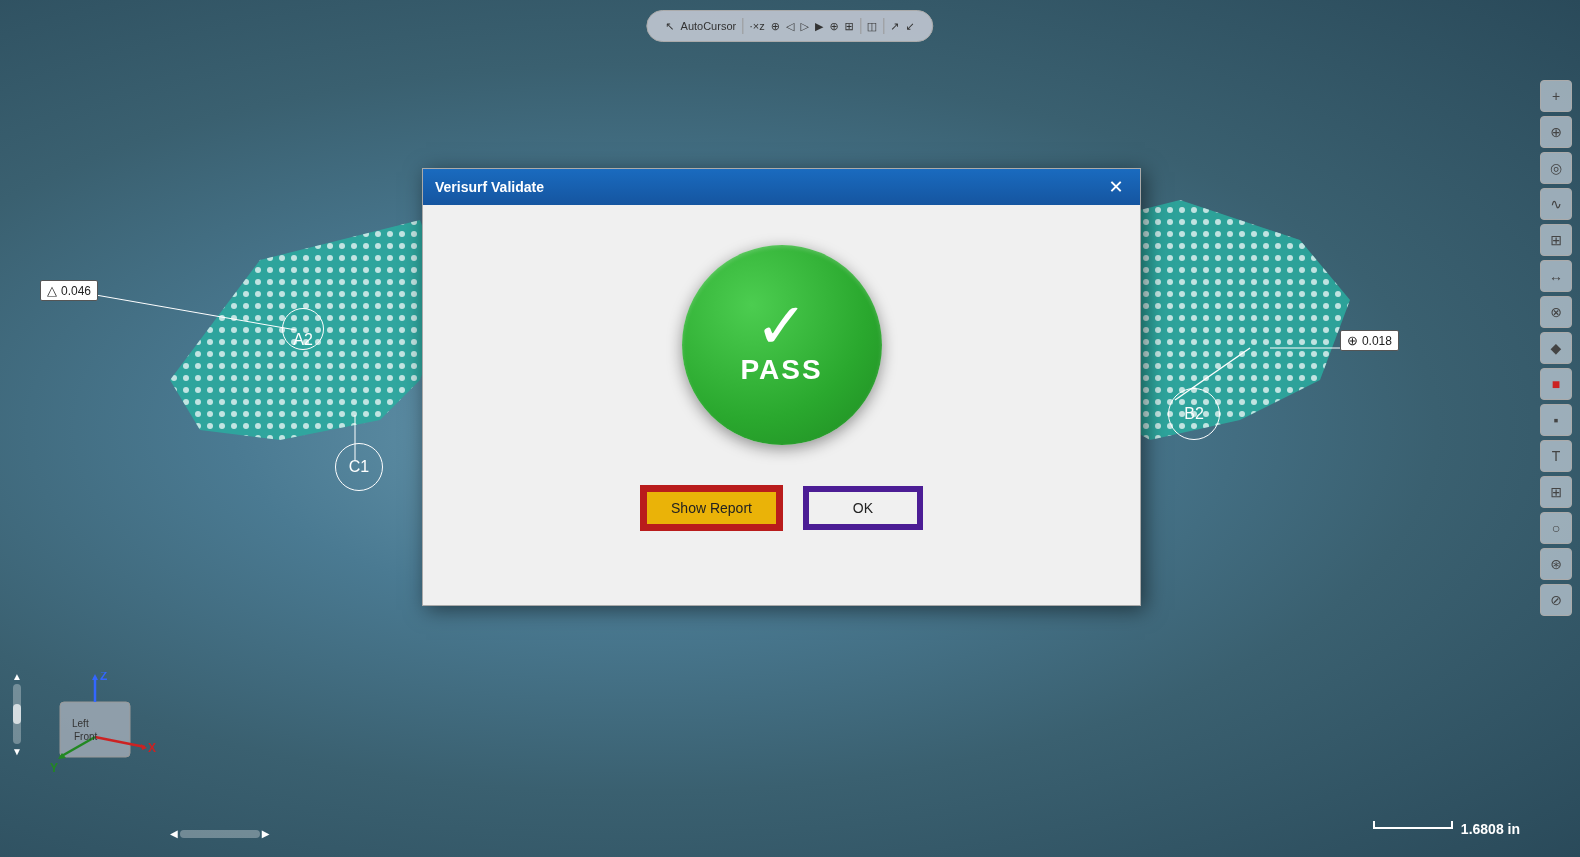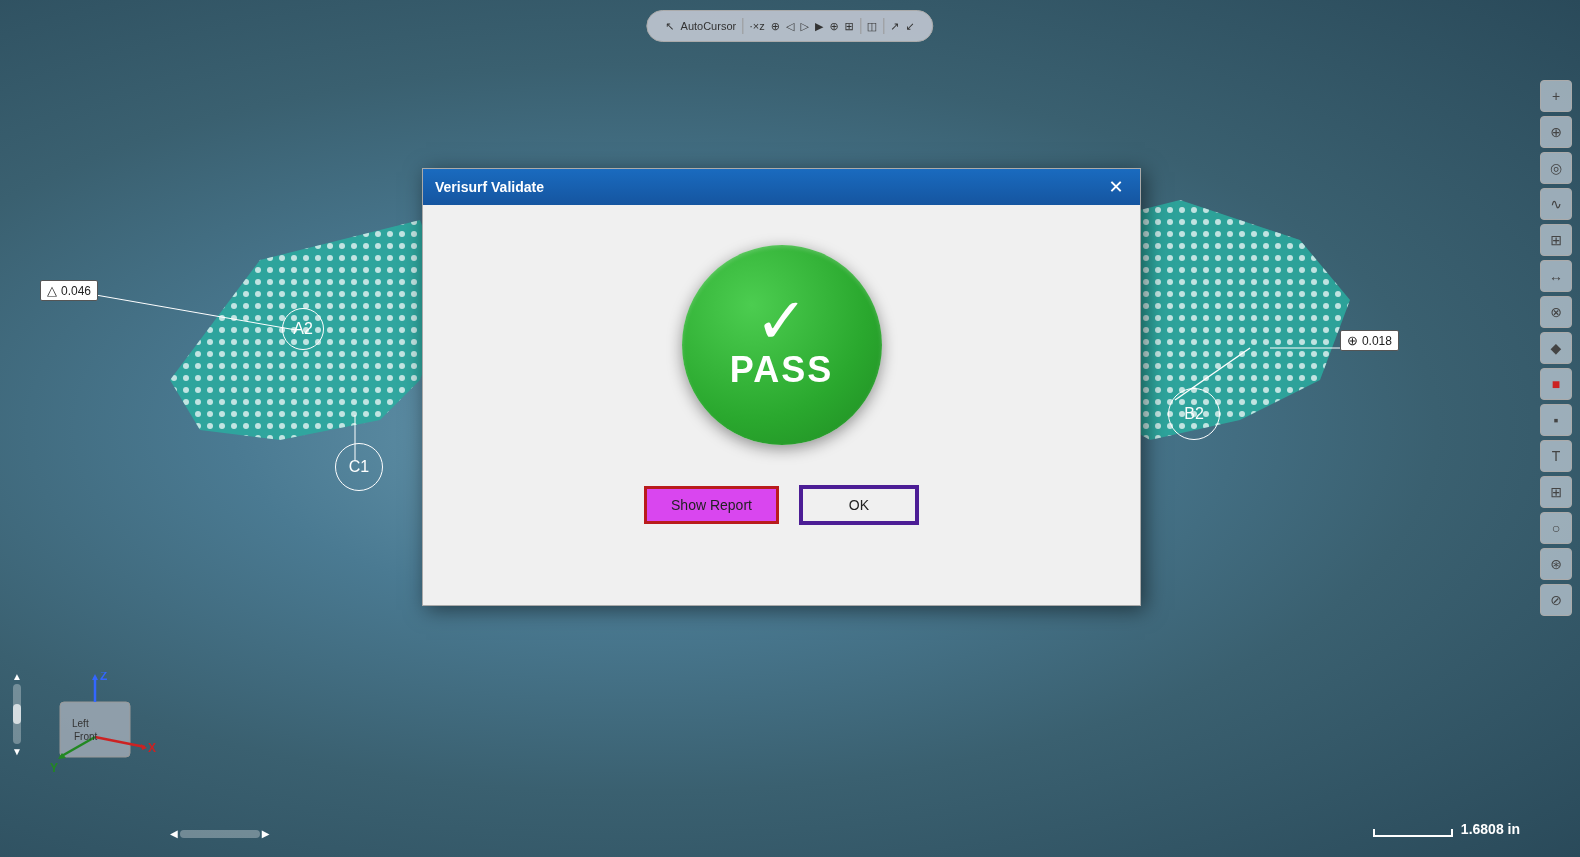--- a/index.html
+++ b/index.html
@@ -88,21 +88,21 @@
       width: 130px;
       height: 130px;
     }
 
     
     .scale-bar {
       position: absolute;
       bottom: 20px;
       right: 60px;
       display: flex;
-      align-items: flex-end;
+      align-items: flex-start;
       gap: 8px;
       color: white;
       font-size: 14px;
       font-weight: bold;
     }
 
     .scale-line {
       width: 80px;
       height: 8px;
       border: 2px solid white;
@@ -197,48 +197,48 @@
 
     .pass-checkmark {
       color: white;
       font-size: 64px;
       line-height: 1;
       margin-top: -10px;
     }
 
     .pass-text {
       color: white;
-      font-size: 36px;
+      font-size: 28px;
       font-weight: 800;
       letter-spacing: 2px;
       margin-top: -8px;
     }
 
     
     .dialog-buttons {
       display: flex;
       gap: 20px;
       align-items: center;
     }
 
     .btn-show-report {
       padding: 8px 24px;
       font-size: 14px;
-      background: #d946ef;
-      border: 3px solid #b91c1c;
+      background: #eab308;
+      border: 7px solid #b91c1c;
       cursor: pointer;
       min-width: 120px;
       color: #222;
     }
 
     .btn-ok {
       padding: 8px 24px;
       font-size: 14px;
       background: #f0f0f0;
-      border: 4px solid #4c1d95;
+      border: 6px solid #4c1d95;
       cursor: pointer;
       min-width: 120px;
       color: #222;
     }
 
     
     .shape-svg {
       position: absolute;
     }
 
@@ -342,21 +342,21 @@
     <line x1="1080" y1="195" x2="1100" y2="220" stroke="white" stroke-width="1"></line>
     <line x1="1175" y1="400" x2="1250" y2="348" stroke="white" stroke-width="1.5"></line>
     <line x1="1270" y1="348" x2="1345" y2="348" stroke="white" stroke-width="1"></line>
   </svg>
 
   <div class="annotation" style="top: 280px; left: 40px;">
     <span style="font-size:13px;">△</span>
     <span>0.046</span>
   </div>
 
-  <div class="annotation-circle" style="top: 308px; left: 282px; width: 42px; height: 42px;">
+  <div class="annotation-circle" style="top: 308px; left: 282px; width: 42px; height: 42px; align-items: flex-end;">
     <span>A2</span>
   </div>
 
   <div class="annotation-circle" style="top: 443px; left: 335px; width: 48px; height: 48px;">
     <span>C1</span>
   </div>
 
   <div class="annotation-circle" style="top: 168px; left: 1045px; width: 58px; height: 58px;">
     <span>A3</span>
   </div>

